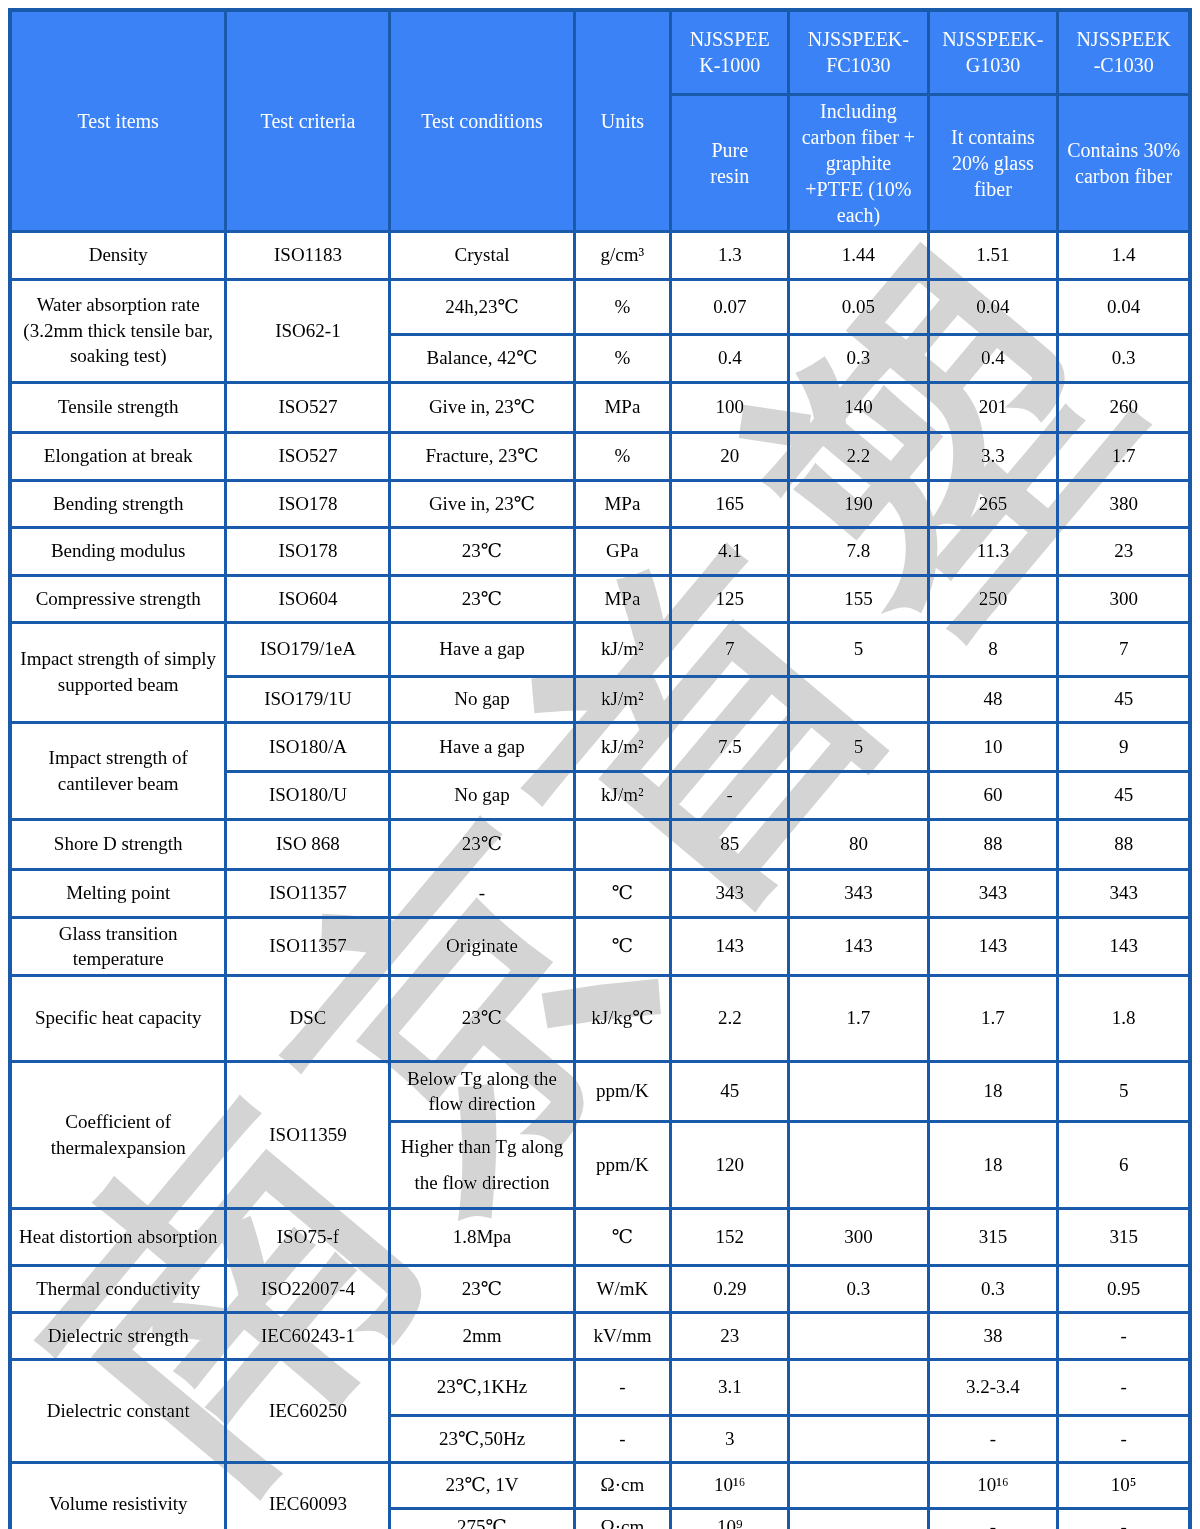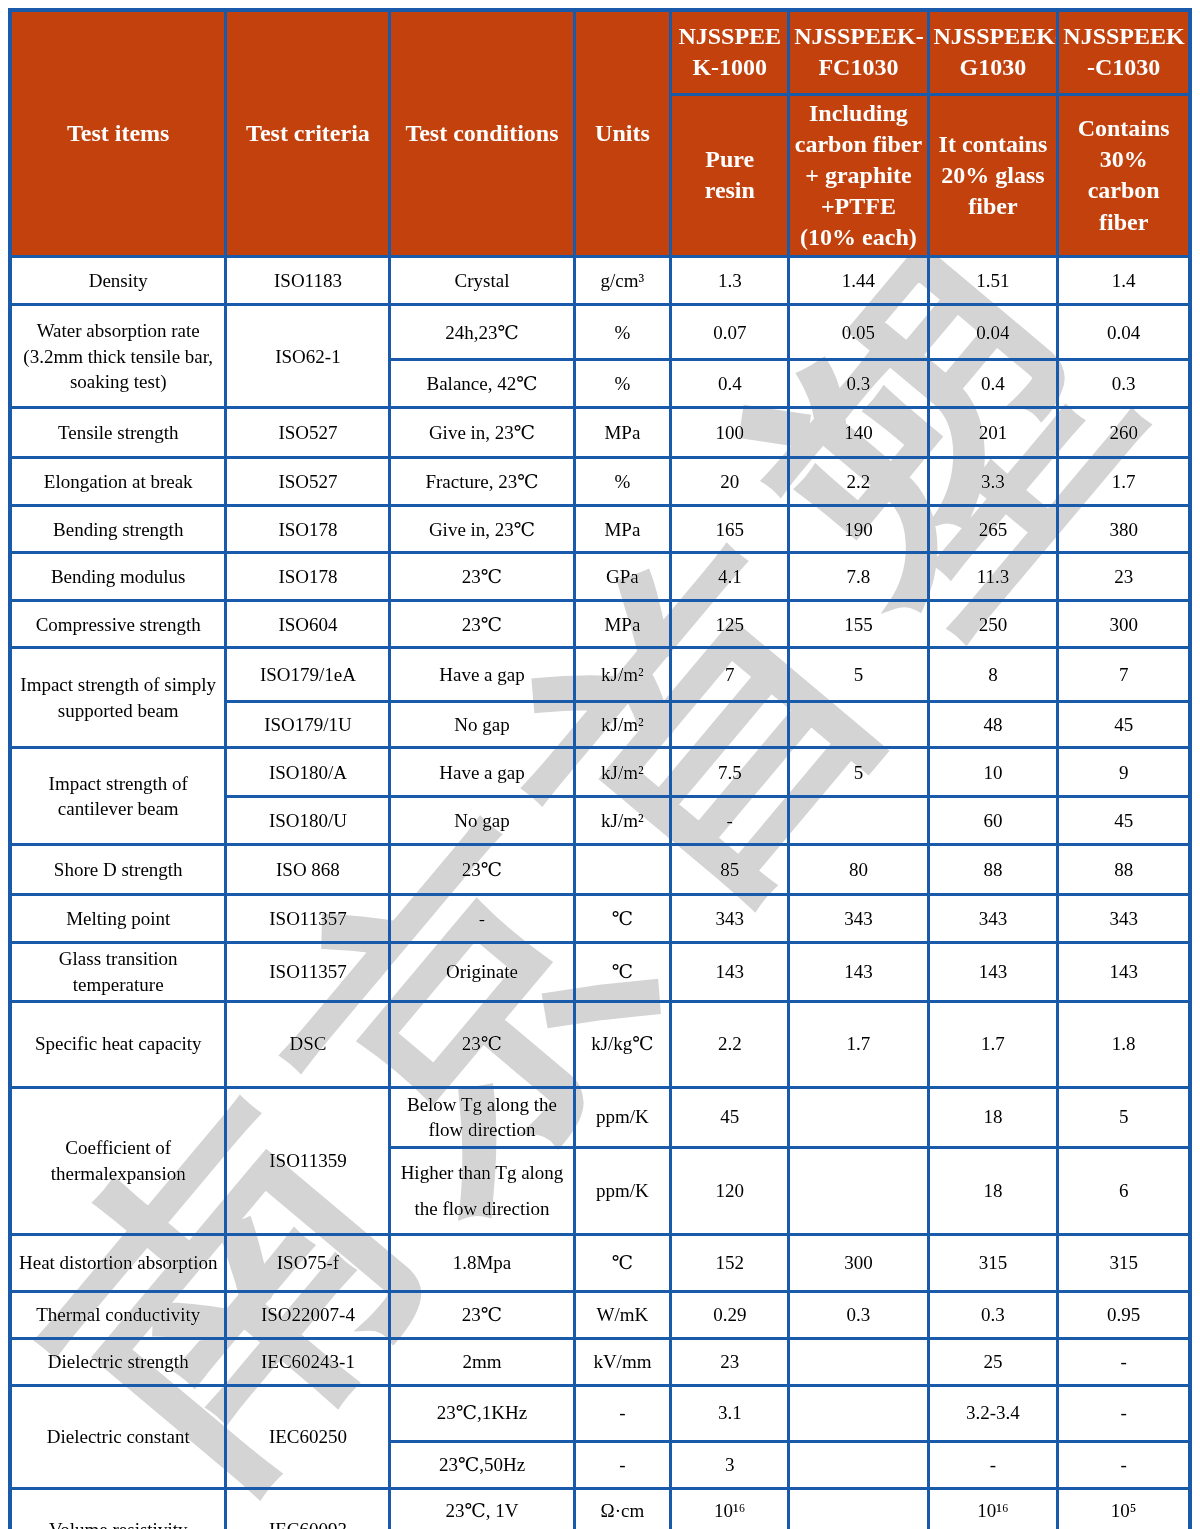--- a/index.html
+++ b/index.html
@@ -19,24 +19,24 @@
     border:4px solid #1a5aab;
   }
   table.spec th, table.spec td{
     border:3px solid #1a5aab;
     text-align:center;
     vertical-align:middle;
     padding:2px 4px;
     overflow:hidden;
   }
   thead th{
-    background:#c2410c;
+    background:#3b82f6;
     color:#ffffff;
-    font-weight:bold;
-    font-size:24px;
+    font-weight:normal;
+    font-size:20px;
     line-height:1.3;
     border-color:#12529b;
     white-space:pre-line;
   }
   tbody td{
     background:#ffffff;
     font-size:19px;
     line-height:1.35;
     white-space:pre-line;
   }
@@ -288,21 +288,21 @@
         <td class="val">0.3</td>
         <td class="val">0.95</td>
       </tr>
       <tr style="height:47px">
         <td>Dielectric strength</td>
         <td>IEC60243-1</td>
         <td>2mm</td>
         <td>kV/mm</td>
         <td class="val">23</td>
         <td class="val"></td>
-        <td class="val">25</td>
+        <td class="val">38</td>
         <td class="val">-</td>
       </tr>
       <tr style="height:56px">
         <td rowspan="2">Dielectric constant</td>
         <td rowspan="2">IEC60250</td>
         <td>23℃,1KHz</td>
         <td>-</td>
         <td class="val">3.1</td>
         <td class="val"></td>
         <td class="val">3.2-3.4</td>

